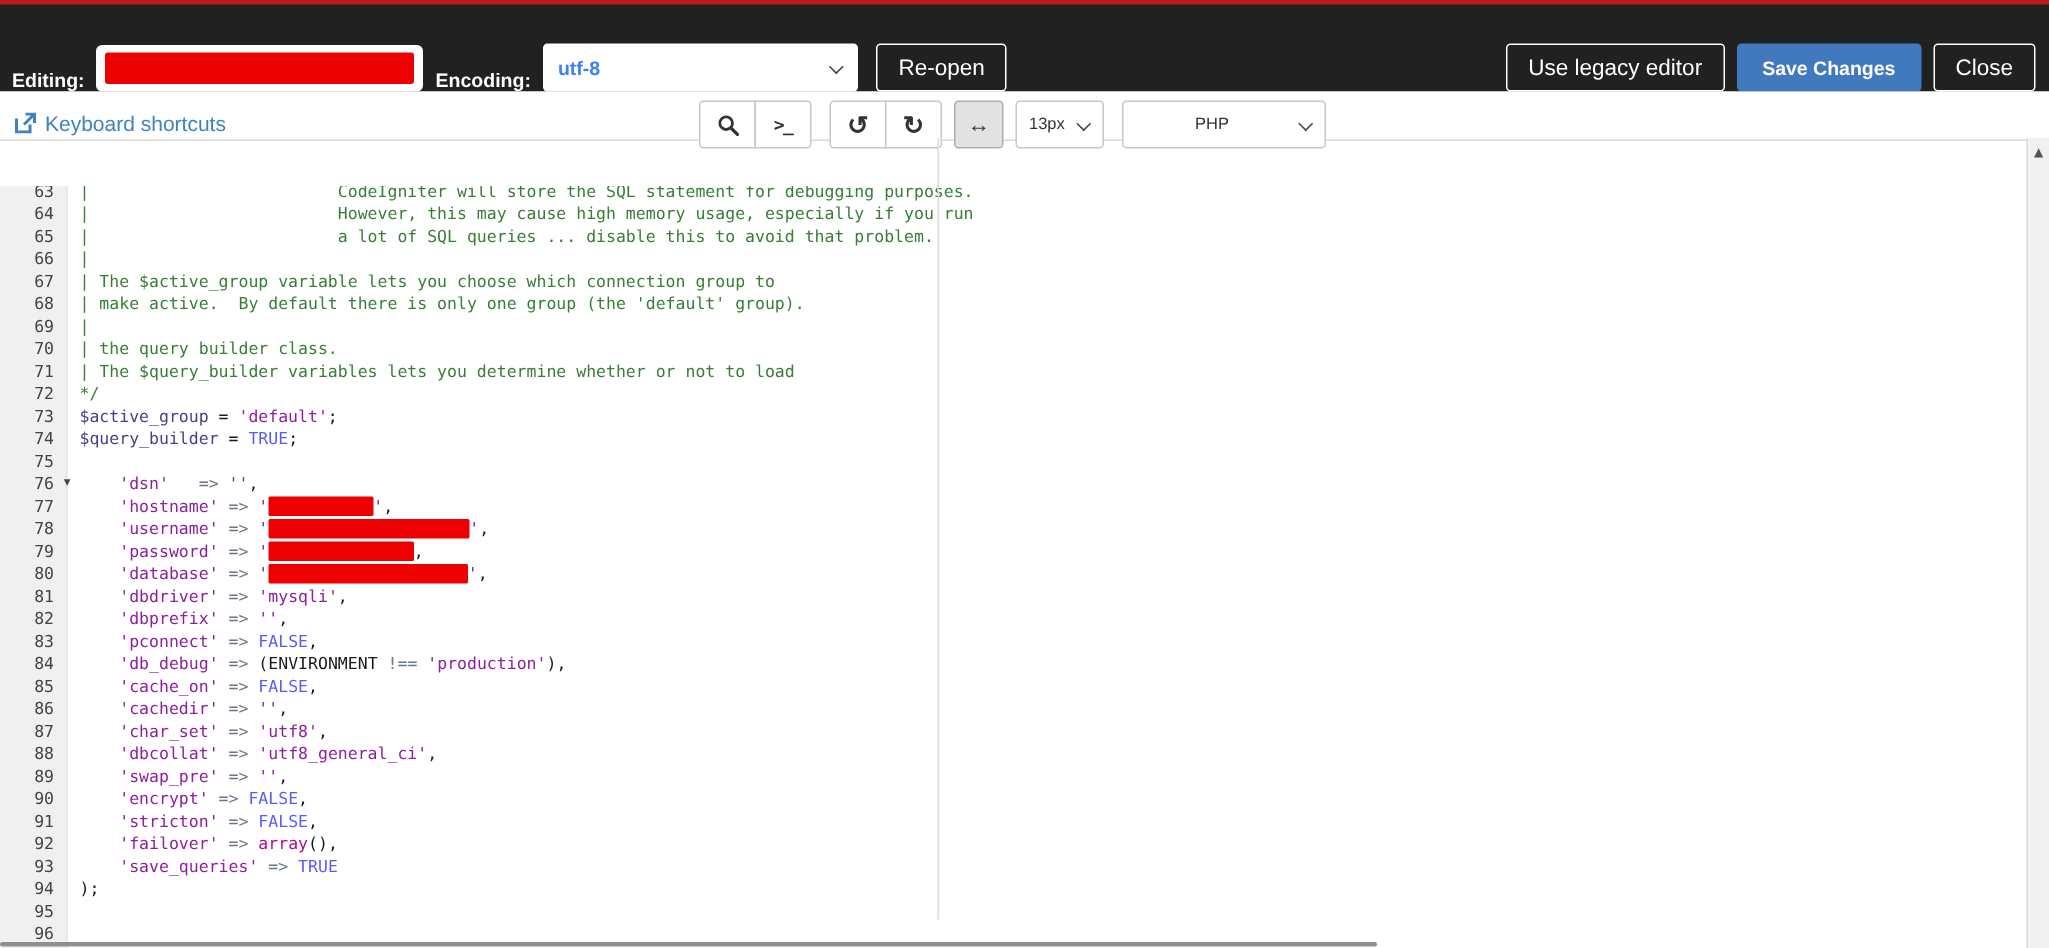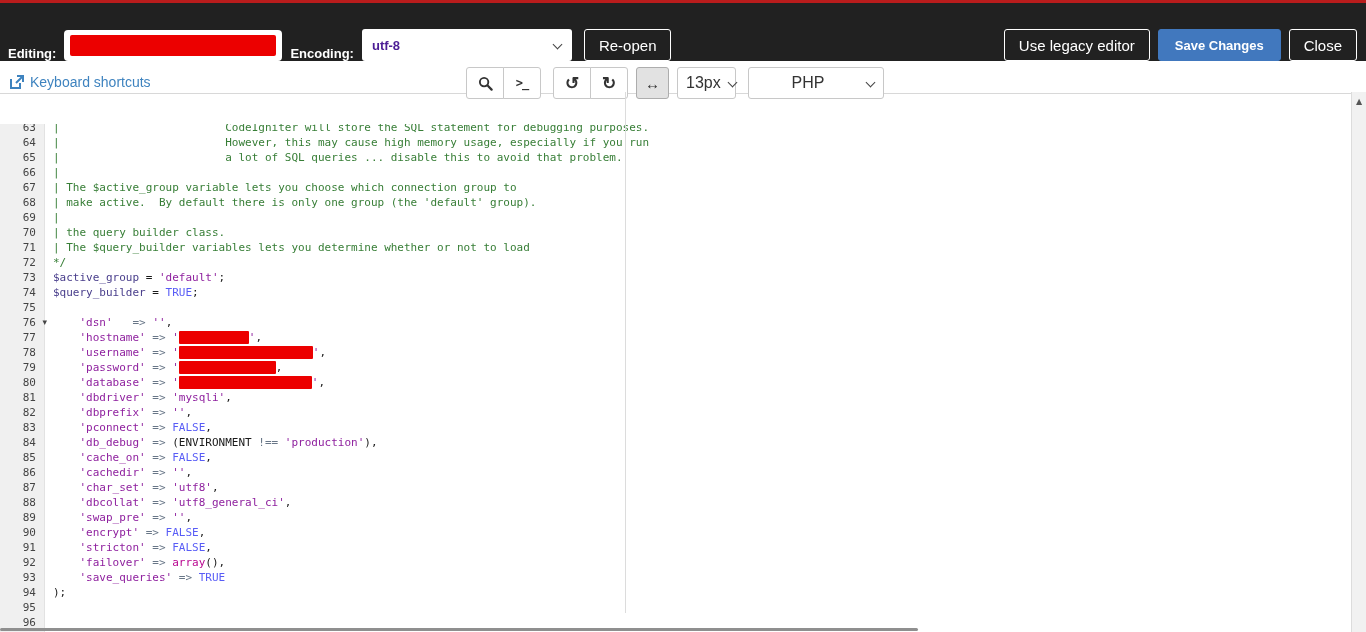--- a/index.html
+++ b/index.html
@@ -3,38 +3,38 @@
 <meta charset="utf-8">
 <style>
   html,body{margin:0;padding:0;}
   body{width:1366px;height:632px;overflow:hidden;background:#fff;font-family:"Liberation Sans",sans-serif;position:relative;}
 
   
   .topbar{height:61px;background:var(--topbar-bg,#212121);border-top:3px solid #b91c1c;box-sizing:border-box;display:flex;align-items:flex-end;padding:0 9px 0 8px;}
   .tb-label{color:#fff;font-weight:bold;font-size:13px;white-space:nowrap;}
   .filename-pill{background:#fff;border-radius:4px;width:218px;height:31px;margin:0 8px;display:flex;align-items:center;justify-content:center;}
   .filename-redact{background:var(--redaction-red,#EC0000);width:206px;height:21px;border-radius:2px;}
-  .enc-select{background:#fff;border-radius:3px;width:210px;height:31px;margin:0 12px 0 8px;display:flex;align-items:center;font-size:13px;color:#4c1d95;font-weight:bold;padding:16px 10px;box-sizing:border-box;}
+  .enc-select{background:#fff;border-radius:3px;width:210px;height:31px;margin:0 12px 0 8px;display:flex;align-items:center;font-size:13px;color:#3b82f6;font-weight:bold;padding:16px 10px;box-sizing:border-box;}
   .enc-select .grow{flex:1}
   .dark-btn{background:transparent;border:1px solid #fff;border-radius:3px;color:#fff;font-size:15px;height:32px;padding:0 14px;white-space:nowrap;cursor:pointer;font-family:inherit;}
   .primary-btn{background:var(--accent-blue,#4178BE);border:1px solid var(--accent-blue,#4178BE);border-radius:3px;color:#fff;font-weight:bold;font-size:13px;height:32px;padding:0 16px;white-space:nowrap;cursor:pointer;font-family:inherit;}
   .spacer{flex:1}
   .right-group{display:flex;gap:8px;align-items:center;}
 
   
   .toolbar{height:33px;background:#fff;border-bottom:1px solid #d8d8d8;box-sizing:border-box;position:relative;text-decoration:underline;}
   .kb-link{position:absolute;left:10px;top:13px;color:var(--link-blue,#3E83BF);font-size:14px;display:flex;align-items:center;gap:6px;text-decoration:none;cursor:pointer;}
   .tb-buttons{position:absolute;left:466px;top:6px;display:flex;align-items:center;}
   .tbtn{width:38px;height:32px;background:#fff;border:1px solid #c8c8c8;display:flex;align-items:center;justify-content:center;font-size:15px;color:#333;box-sizing:border-box;cursor:pointer;}
   .grp-l{border-radius:3px 0 0 3px;}
   .grp-r{border-radius:0 3px 3px 0;margin-left:-1px;}
   .single{border-radius:3px;}
   .tbtn.active{background:#e2e2e2;border-color:#adadad;}
   .gap12{width:12px}.gap8{width:8px}
-  .tb-select{height:32px;background:#fff;border:1px solid #c8c8c8;border-radius:3px;display:flex;align-items:center;font-size:16px;color:#333;padding:0 8px;box-sizing:border-box;cursor:pointer;}
+  .tb-select{height:32px;background:#fff;border:1px solid #c8c8c8;border-radius:3px;display:flex;align-items:center;font-size:11px;color:#333;padding:0 8px;box-sizing:border-box;cursor:pointer;}
   .tb-select .grow{flex:1}
   .term-glyph{font-family:"DejaVu Sans Mono",monospace;font-size:12px;font-weight:bold;letter-spacing:-1px;}
   .undo-glyph{font-size:17px;font-weight:bold;}
   .chev{width:9px;height:9px;position:relative;margin-left:7px;flex:none;}
   .chev::before{content:"";position:absolute;left:1px;top:0px;width:6px;height:6px;border-right:1.5px solid #444;border-bottom:1.5px solid #444;transform:rotate(45deg);}
 
   
   .editor{position:absolute;left:0;top:92px;width:1351px;height:521px;background:#fff;border-bottom:1px solid #c8c8c8;overflow:hidden;display:flex;margin-top:32px;}
   .gutter{width:45px;background:#f0f0f0;border-right:1px solid #e2e2e2;box-sizing:border-box;margin-top:-4px;flex:none;}
   .gut-cell{height:15px;line-height:15px;text-align:right;padding-right:8px;font-family:"DejaVu Sans Mono",monospace;font-size:11px;color:#444;position:relative;}

